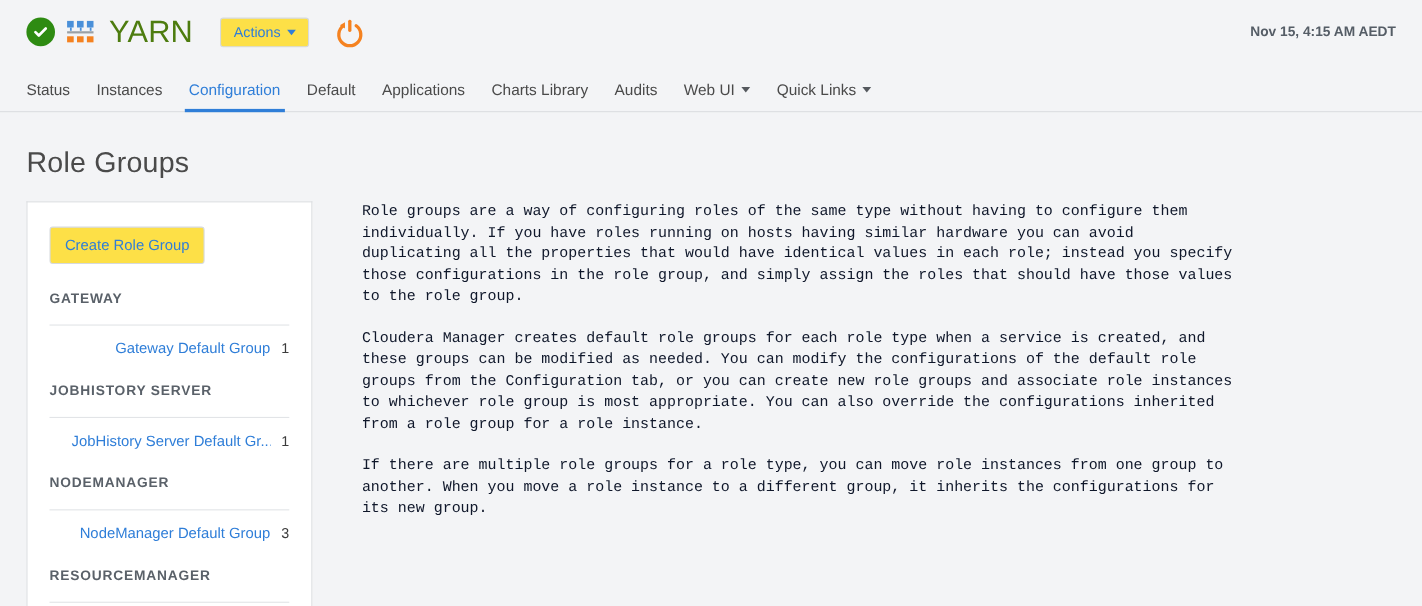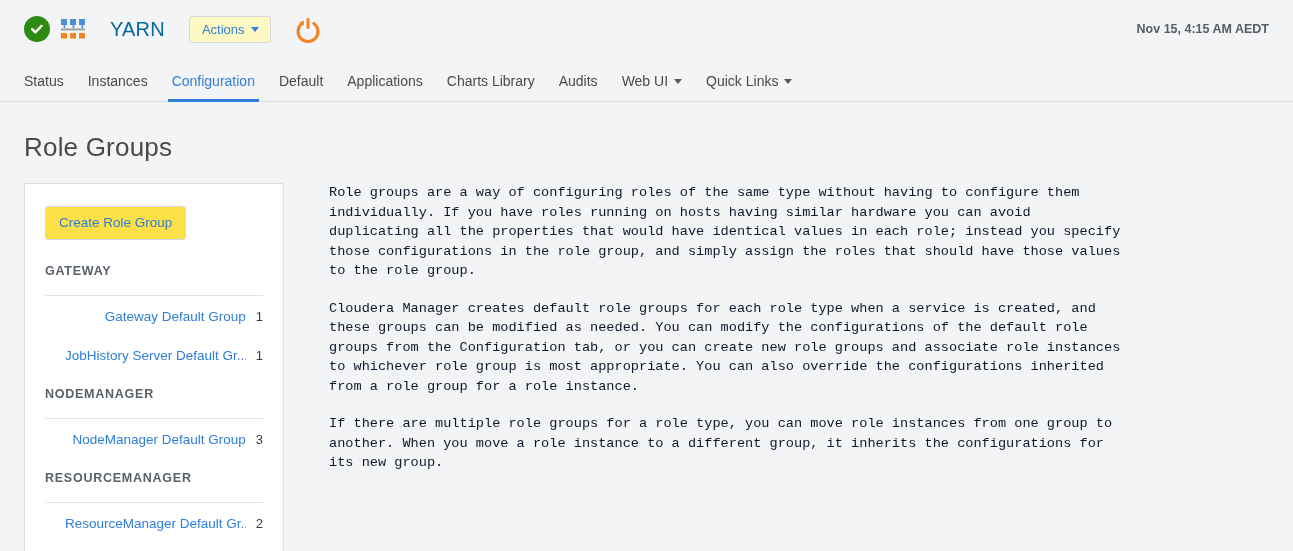--- a/index.html
+++ b/index.html
@@ -39,31 +39,31 @@
 
   .yarn-glyph {
     width: 26px;
     height: 26px;
     margin-left: 10px;
     flex: none;
     display: block;
   }
 
   .service-title {
-    font-size: 20px;
+    font-size: 28px;
     font-weight: 400;
-    color: #0369a1;
-    margin-left: 24px;
+    color: #4d7c0f;
+    margin-left: 13px;
     letter-spacing: .2px;
     white-space: nowrap;
   }
 
   .actions-btn {
     margin-left: 24px;
-    background: #fef9c3;
+    background: #fde047;
     border: 1px solid #d6d9dd;
     border-radius: 3px;
     color: #2f7ed8;
     font-size: 13px;
     font-family: "Liberation Sans", sans-serif;
     padding: 6px 11px 6px 12px;
     cursor: pointer;
     display: inline-flex;
     align-items: center;
     line-height: 1;
@@ -302,20 +302,21 @@
 
     <div class="group-section">
       <div class="group-header">GATEWAY</div>
       <div class="group-row">
         <a class="group-link">Gateway Default Group</a>
         <span class="group-count">1</span>
       </div>
     </div>
 
     <div class="group-section">
+      <div class="group-header">JOBHISTORY SERVER</div>
       <div class="group-row">
         <a class="group-link">JobHistory Server Default Gr...</a>
         <span class="group-count">1</span>
       </div>
     </div>
 
     <div class="group-section">
       <div class="group-header">NODEMANAGER</div>
       <div class="group-row">
         <a class="group-link">NodeManager Default Group</a>

